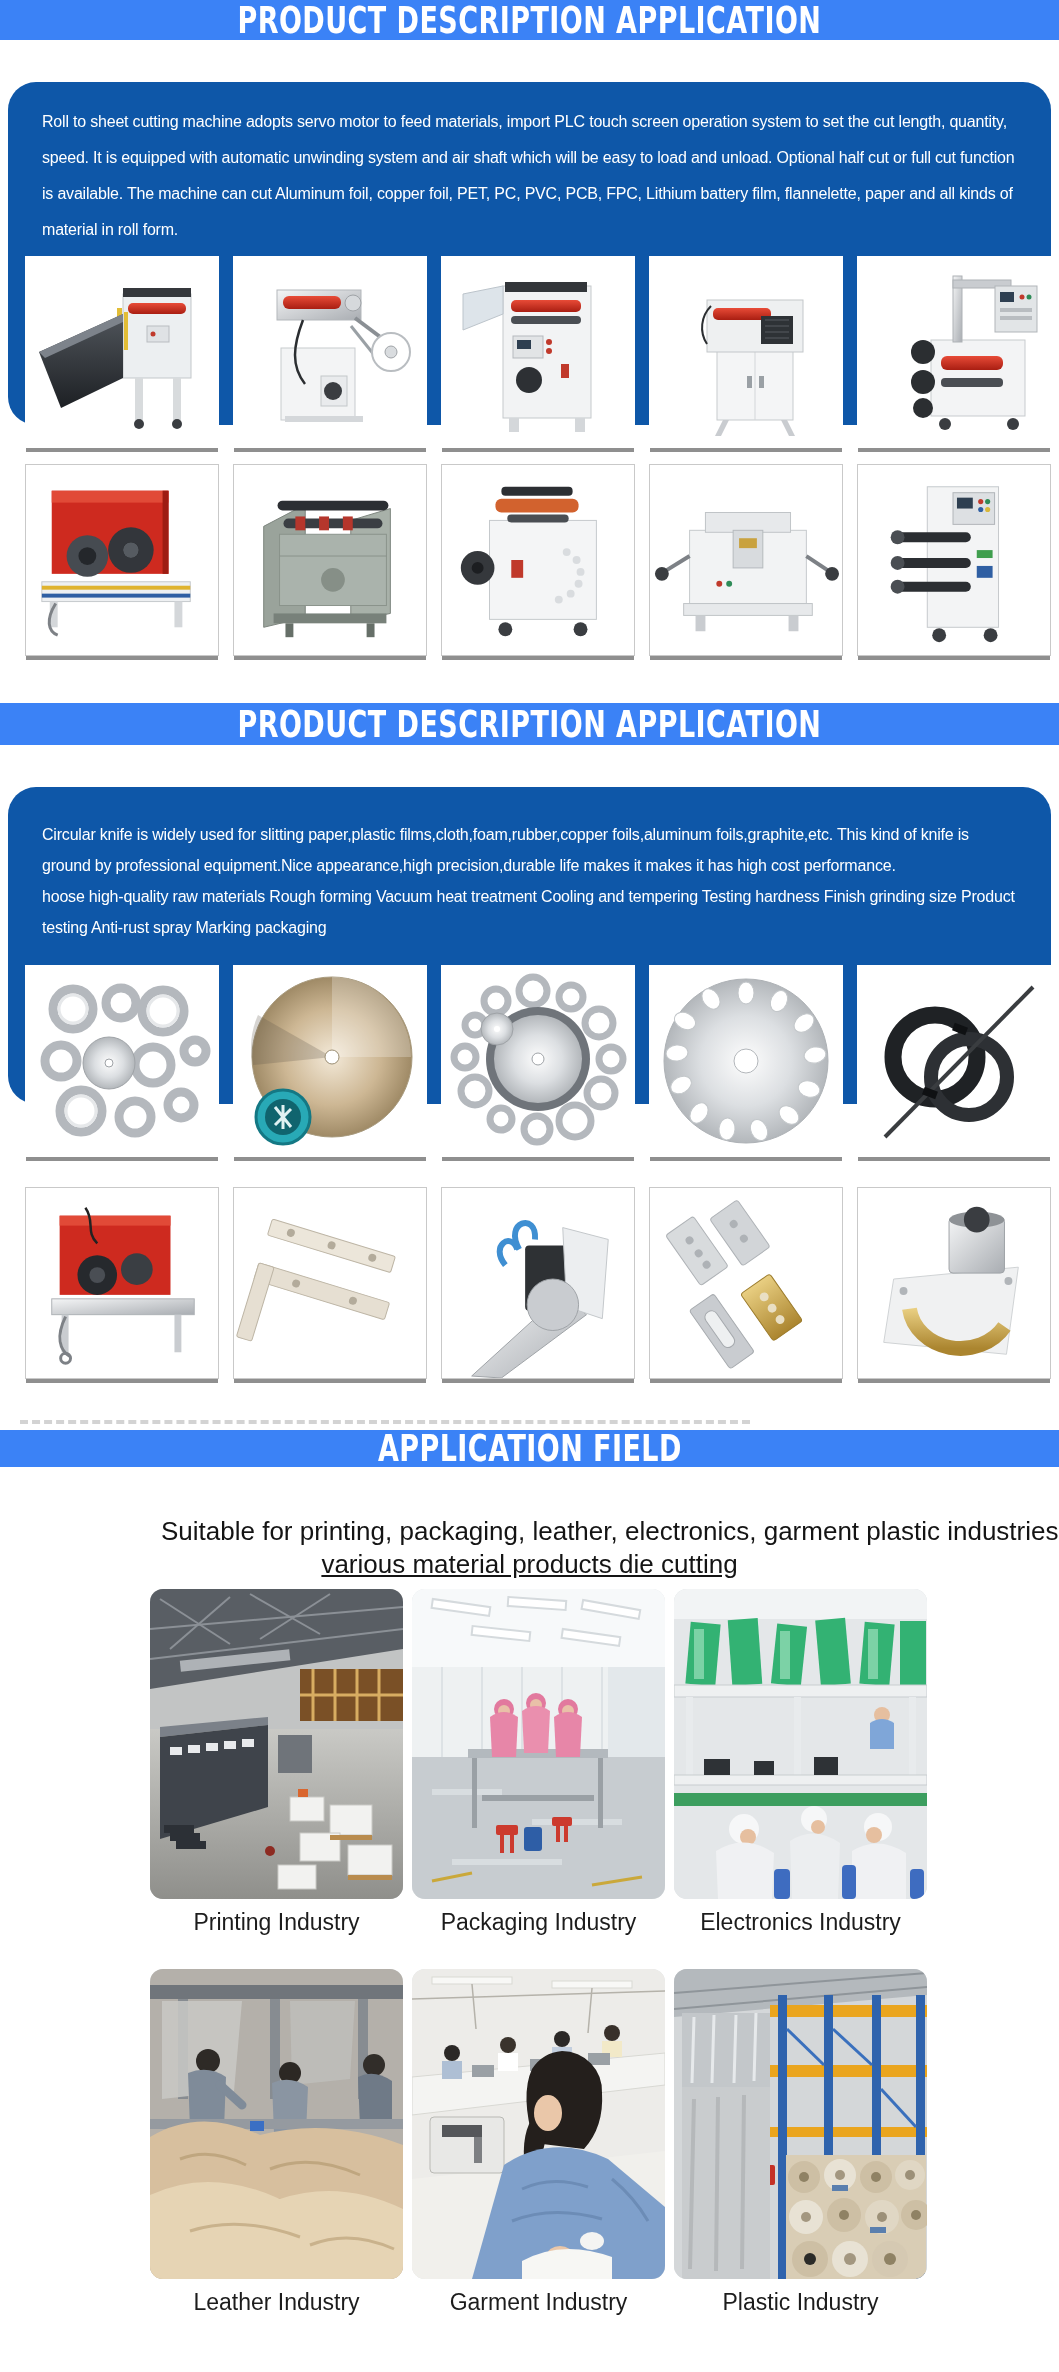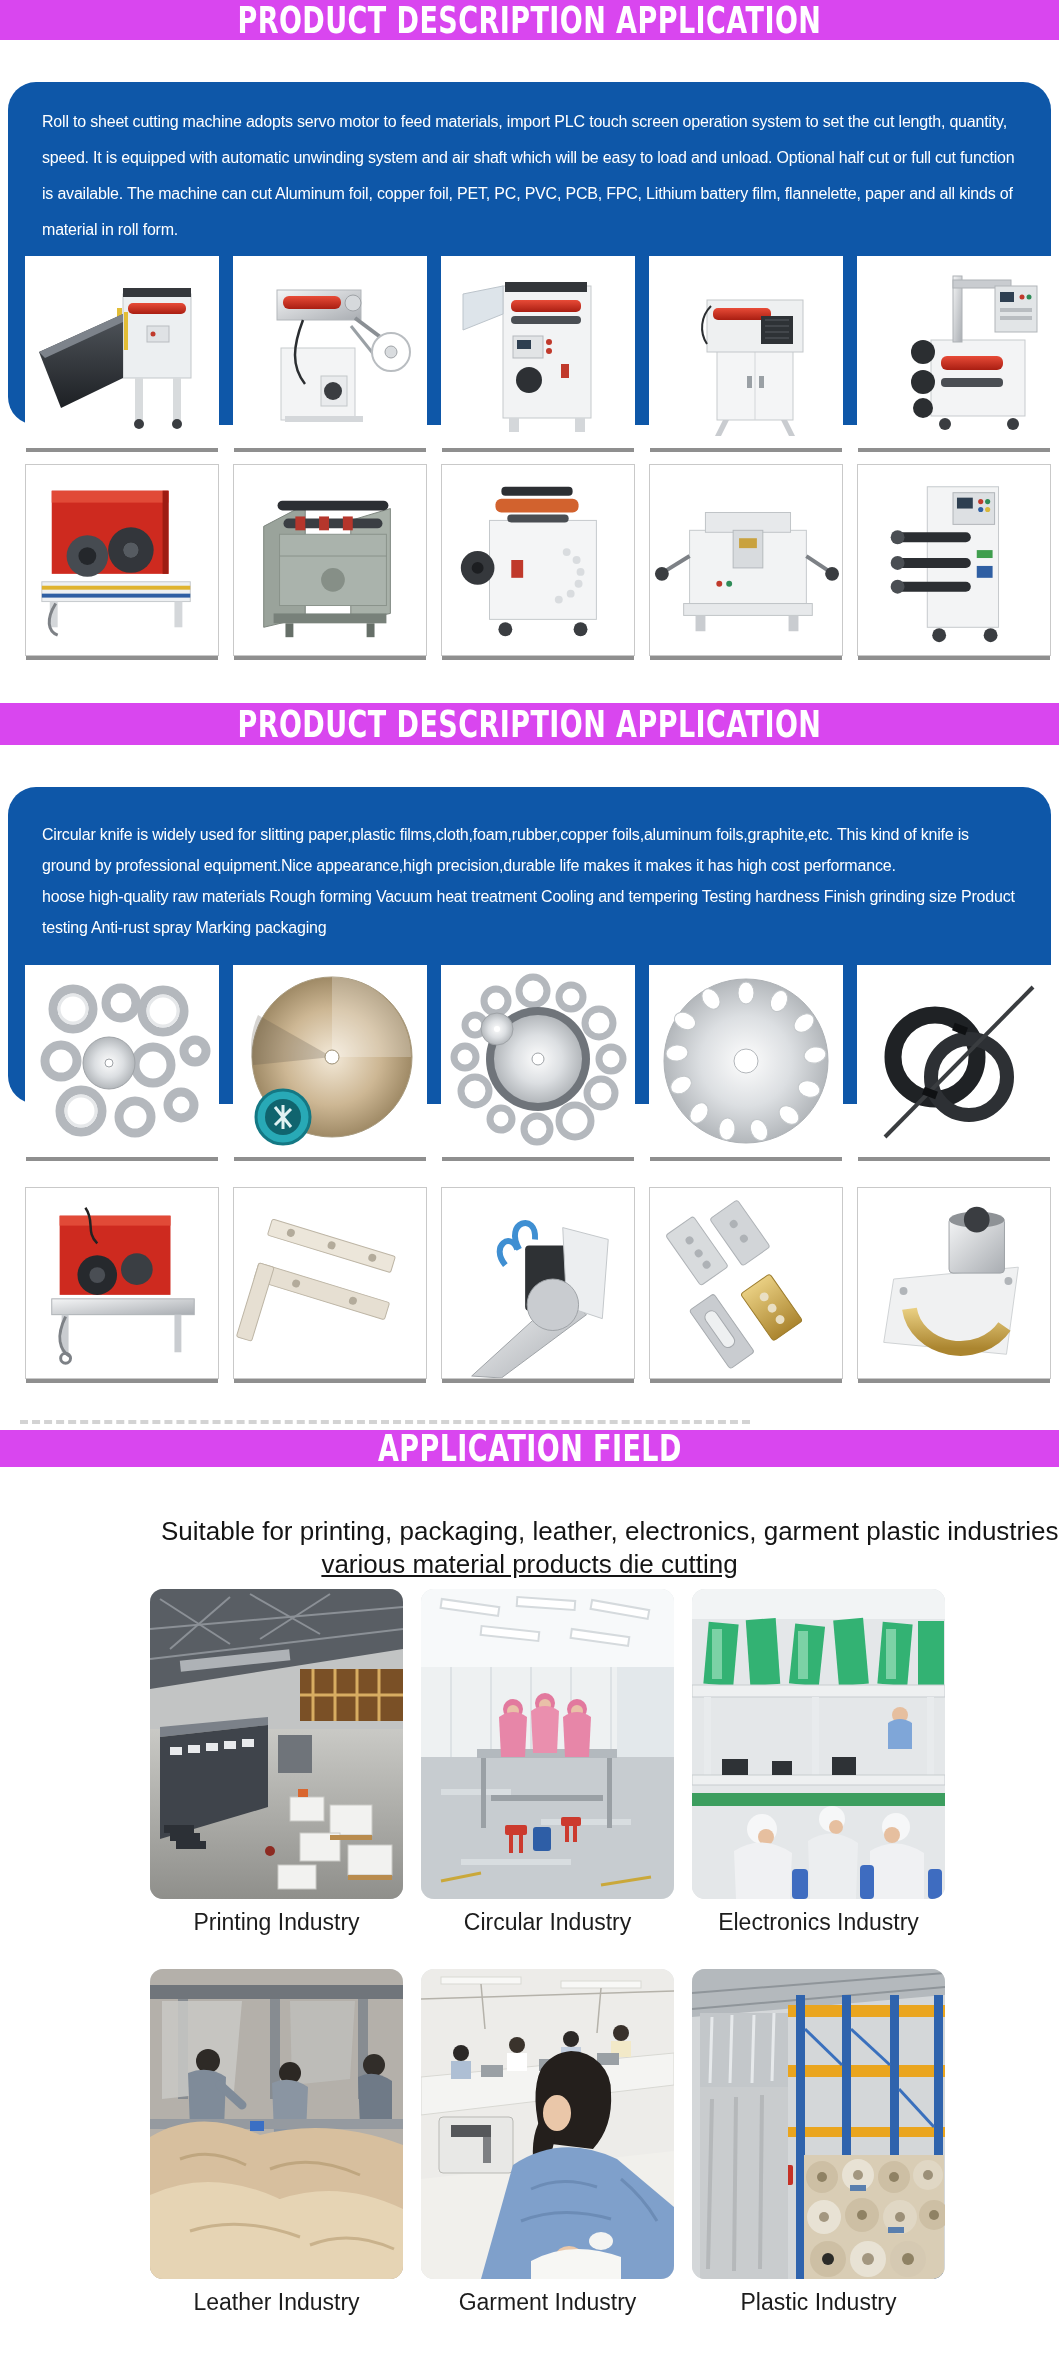--- a/index.html
+++ b/index.html
@@ -1,19 +1,19 @@
 <!DOCTYPE html>
 <html><head>
 <meta charset="utf-8">
 <style>
   html,body{margin:0;padding:0;background:#fff;}
   body{width:1059px;min-height:2372px;overflow-x:hidden;font-family:"Liberation Sans",sans-serif;position:relative;}
 
   
-  .bar{height:42px;background:#d946ef;color:#fff;text-align:center;
+  .bar{height:42px;background:#3b82f6;color:#fff;text-align:center;
        display:flex;align-items:center;justify-content:center;}
   .bar span{display:inline-block;font-weight:700;font-size:30px;letter-spacing:.5px;
        font-family:"DejaVu Sans",sans-serif;transform:scale(.9,1.22);white-space:nowrap;}
   .bar1{height:40px;}
   .bar2{margin-top:47px;}
   .bar3{margin-top:6px;height:37px;}
 
   
   .bluebox{margin:42px 8px 0;background:#0e57a8;border-radius:28px;color:#fff;}
   .box1{padding:22px 34px 177px;}
@@ -34,21 +34,21 @@
 
   
   .dashes{margin:41px 0 0 20px;width:730px;height:0;border-top:4px dashed #bcbcbc;opacity:.65;}
 
   
   .apply-line1{margin-top:48px;line-height:33px;font-size:26px;color:#141414;
        white-space:nowrap;width:max-content;padding-left:161px;}
   .apply-line2{line-height:33px;font-size:26px;color:#141414;text-align:center;text-decoration:underline;}
 
   
-  .industry-row{display:flex;gap:18px;margin-left:150px;width:779px;}
+  .industry-row{display:flex;gap:9px;margin-left:150px;width:779px;}
   .industry-row.first{margin-top:8px;}
   .industry-row.second{margin-top:32px;margin-bottom:26px;}
   .industry{width:253px;}
   .indimg{width:253px;height:310px;border-radius:13px;overflow:hidden;background:#dfe2e4;}
   .indimg svg{width:100%;height:100%;display:block;}
   .indcap{margin-top:8px;line-height:30px;font-size:23px;color:#1c1c1c;text-align:center;
        font-family:"Liberation Sans",sans-serif;}
 </style>
 </head>
 <body>
@@ -571,21 +571,21 @@
             <rect x="144" y="237" width="4" height="16"></rect>
             <rect x="152" y="237" width="4" height="16"></rect>
           </g>
         <rect x="112" y="238" width="18" height="24" rx="3" fill="#2e5ea6"></rect>
         <g stroke="#caa83a" stroke-width="3">
             <line x1="20" y1="292" x2="60" y2="284"></line>
             <line x1="180" y1="296" x2="230" y2="288"></line>
           </g>
       </svg>
     </div>
-    <figcaption class="indcap">Circular Industry</figcaption>
+    <figcaption class="indcap">Packaging Industry</figcaption>
   </figure>
   <figure class="industry" style="margin:0">
     <div class="indimg" aria-label="electronics-assembly-photo">
       <svg viewBox="0 0 253 310">
         <rect width="253" height="310" fill="#e4e7e9"></rect>
         <rect x="0" y="0" width="253" height="30" fill="#f2f4f5"></rect>
         <g fill="#33b273">
           <rect x="14" y="34" width="30" height="62" transform="rotate(5 29 65)"></rect>
             <rect x="56" y="30" width="30" height="66" transform="rotate(-4 71 63)"></rect>
           <rect x="100" y="36" width="30" height="60" transform="rotate(6 115 66)"></rect>

